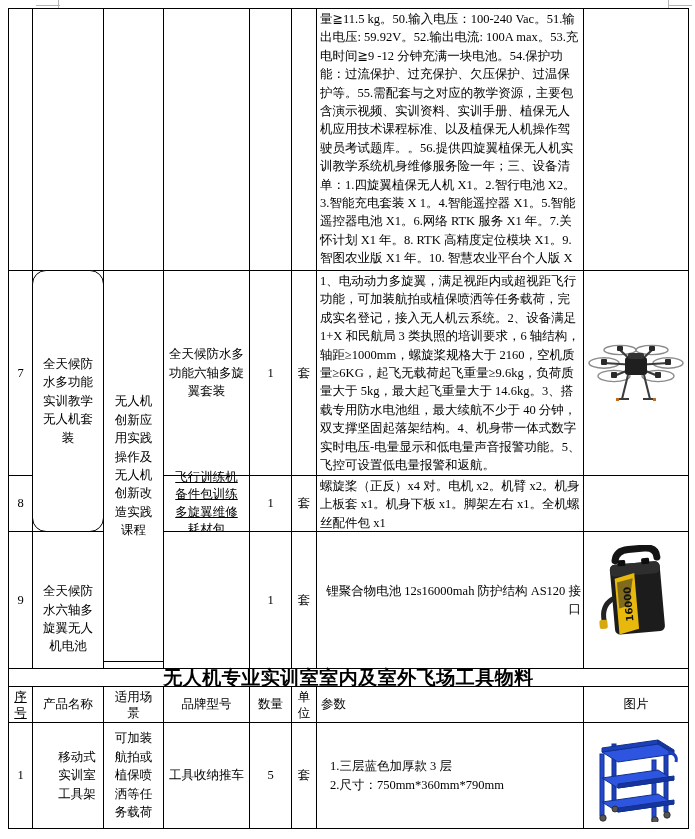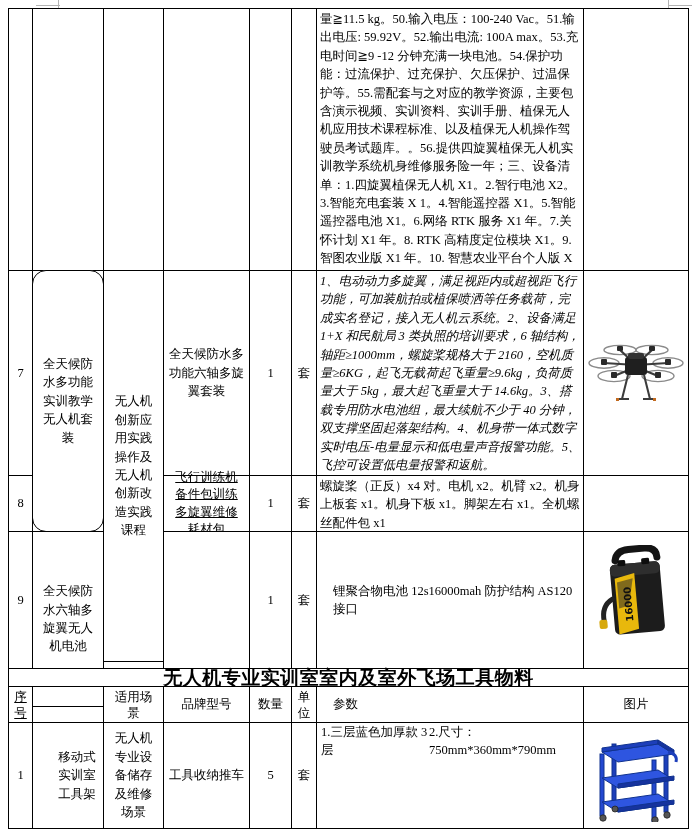--- a/index.html
+++ b/index.html
@@ -6,21 +6,21 @@
   #canvas{
     position:relative;width:695px;height:839px;background:#fff;overflow:hidden;
     font-family:"Liberation Serif","DejaVu Sans",serif;color:#000;
   }
   .cell{
     position:absolute;box-sizing:border-box;border:1px solid #000;
     font-size:12.5px;line-height:18.4px;background:#fff;
   }
   .c-center{display:flex;align-items:center;justify-content:center;text-align:center;}
   .c-top{padding:1px 2px 0 3px;text-align:left;overflow:hidden;}
-  .c-midleft{display:flex;align-items:center;text-align:left;padding:0 2px 0 16px;}
+  .c-midleft{display:flex;align-items:center;text-align:right;padding:0 2px 0 4px;}
   .c-img{display:flex;align-items:center;justify-content:center;}
   .pad-scene{padding:0 8px;}
   .pad-prod{padding:0 5px;}
   .title-row{font-weight:bold;font-size:19px;letter-spacing:0.5px;}
   .hdr{font-size:12.5px;}
   .corner{position:absolute;background:#b3b3b3;}
   svg{display:block;}
 </style>
 </head>
 <body>
@@ -40,21 +40,21 @@
   <div class="cell" style="left:291px;top:8px;width:26px;height:263px;"></div>
   <div class="cell c-top" style="left:316px;top:8px;width:268px;height:263px;">量≧11.5 kg。50.输入电压：100-240 Vac。51.输出电压: 59.92V。52.输出电流: 100A max。53.充电时间≧9 -12 分钟充满一块电池。54.保护功能：过流保护、过充保护、欠压保护、过温保护等。55.需配套与之对应的教学资源，主要包含演示视频、实训资料、实训手册、植保无人机应用技术课程标准、以及植保无人机操作驾驶员考试题库。。56.提供四旋翼植保无人机实训教学系统机身维修服务险一年；三、设备清单：1.四旋翼植保无人机 X1。2.智行电池 X2。3.智能充电套装 X 1。4.智能遥控器 X1。5.智能遥控器电池 X1。6.网络 RTK 服务 X1 年。7.关怀计划 X1 年。8. RTK 高精度定位模块 X1。9.智图农业版 X1 年。10. 智慧农业平台个人版 X 1 年</div>
   <div class="cell" style="left:583px;top:8px;width:106px;height:263px;"></div>
 
   <div class="cell c-center" style="left:8px;top:270px;width:25px;height:206px;">7</div>
   <div class="cell c-center pad-prod" style="left:32px;top:270px;width:72px;height:262px;border-radius:14px;">全天候防水多功能实训教学无人机套装</div>
   <div class="cell c-center pad-scene" style="left:103px;top:270px;width:61px;height:392px;">无人机创新应用实践操作及无人机创新改造实践课程</div>
   <div class="cell c-center pad-prod" style="left:163px;top:270px;width:87px;height:206px;">全天候防水多功能六轴多旋翼套装</div>
   <div class="cell c-center" style="left:249px;top:270px;width:43px;height:206px;">1</div>
   <div class="cell c-center" style="left:291px;top:270px;width:26px;height:206px;">套</div>
-  <div class="cell c-top" style="left:316px;top:270px;width:268px;height:206px;font-style:italic;">1、电动动力多旋翼，满足视距内或超视距飞行功能，可加装航拍或植保喷洒等任务载荷，完成实名登记，接入无人机云系统。2、设备满足 1+X 和民航局 3 类执照的培训要求，6 轴结构，轴距≥1000mm，螺旋桨规格大于 2160，空机质量≥6KG，起飞无载荷起飞重量≥9.6kg，负荷质量大于 5kg，最大起飞重量大于 14.6kg。3、搭载专用防水电池组，最大续航不少于 40 分钟，双支撑坚固起落架结构。4、机身带一体式数字实时电压-电量显示和低电量声音报警功能。5、飞控可设置低电量报警和返航。</div>
+  <div class="cell c-top" style="left:316px;top:270px;width:268px;height:206px;">1、电动动力多旋翼，满足视距内或超视距飞行功能，可加装航拍或植保喷洒等任务载荷，完成实名登记，接入无人机云系统。2、设备满足 1+X 和民航局 3 类执照的培训要求，6 轴结构，轴距≥1000mm，螺旋桨规格大于 2160，空机质量≥6KG，起飞无载荷起飞重量≥9.6kg，负荷质量大于 5kg，最大起飞重量大于 14.6kg。3、搭载专用防水电池组，最大续航不少于 40 分钟，双支撑坚固起落架结构。4、机身带一体式数字实时电压-电量显示和低电量声音报警功能。5、飞控可设置低电量报警和返航。</div>
   <div class="cell c-img" style="left:583px;top:270px;width:106px;height:206px;">
     <svg width="98" height="80" viewBox="0 0 98 80">
       <g stroke="#8a8a8a" stroke-width="1.4" fill="none">
         <ellipse cx="33" cy="17" rx="16" ry="4.6"></ellipse>
         <ellipse cx="65" cy="17" rx="16" ry="4.6"></ellipse>
         <ellipse cx="17" cy="30" rx="15" ry="5.2"></ellipse>
         <ellipse cx="81" cy="30" rx="15" ry="5.2"></ellipse>
         <ellipse cx="27" cy="43" rx="16" ry="5.6"></ellipse>
         <ellipse cx="71" cy="43" rx="16" ry="5.6"></ellipse>
       </g>
@@ -115,34 +115,35 @@
         <text x="39" y="76" font-size="10" font-family="'DejaVu Sans',sans-serif" font-weight="bold" fill="#111" transform="rotate(-90 39 76)">16000</text>
         <path d="M20 52 Q8 58 10 74" fill="none" stroke="#222" stroke-width="5" stroke-linecap="round"></path>
         <rect x="5" y="72" width="8" height="9" rx="2" fill="#d7a90e"></rect>
       </g>
     </svg>
   </div>
 
   <div class="cell c-center title-row" style="left:8px;top:668px;width:681px;height:19px;line-height:16px;">无人机专业实训室室内及室外飞场工具物料</div>
 
   <div class="cell c-center hdr" style="left:8px;top:686px;width:25px;height:37px;line-height:16px;text-decoration:underline;">序号</div>
+  <div class="cell c-center hdr" style="left:32px;top:686px;width:72px;height:37px;">产品名称</div>
   <div class="cell c-center hdr" style="left:103px;top:686px;width:61px;height:37px;line-height:16px;padding:0 6px;">适用场景</div>
   <div class="cell c-center hdr" style="left:163px;top:686px;width:87px;height:37px;">品牌型号</div>
   <div class="cell c-center hdr" style="left:249px;top:686px;width:43px;height:37px;">数量</div>
   <div class="cell c-center hdr" style="left:291px;top:686px;width:26px;height:37px;line-height:16px;">单位</div>
   <div class="cell c-midleft hdr" style="left:316px;top:686px;width:268px;height:37px;">参数</div>
   <div class="cell c-center hdr" style="left:583px;top:686px;width:106px;height:37px;">图片</div>
 
   <div class="cell c-center" style="left:8px;top:722px;width:25px;height:107px;">1</div>
   <div class="cell c-center pad-prod" style="left:32px;top:722px;width:72px;height:107px;padding-left:23px;">移动式实训室工具架</div>
-  <div class="cell c-center pad-scene" style="left:103px;top:722px;width:61px;height:107px;">无人机专业设备储存及维修场景</div>
+  <div class="cell c-center pad-scene" style="left:103px;top:722px;width:61px;height:107px;">可加装航拍或植保喷洒等任务载荷</div>
   <div class="cell c-center" style="left:163px;top:722px;width:87px;height:107px;">工具收纳推车</div>
   <div class="cell c-center" style="left:249px;top:722px;width:43px;height:107px;">5</div>
   <div class="cell c-center" style="left:291px;top:722px;width:26px;height:107px;">套</div>
-  <div class="cell" style="left:316px;top:722px;width:268px;height:107px;display:flex;flex-direction:row;justify-content:center;padding-left:4px;">
+  <div class="cell" style="left:316px;top:722px;width:268px;height:107px;display:flex;flex-direction:column;justify-content:center;padding-left:13px;">
     <div>1.三层蓝色加厚款 3 层</div>
     <div>2.尺寸：750mm*360mm*790mm</div>
   </div>
   <div class="cell c-img" style="left:583px;top:722px;width:106px;height:107px;">
     <svg width="92" height="92" viewBox="0 0 92 92">
       <g stroke="#10328f" stroke-width="1">
 
         <rect x="22" y="14" width="4" height="62" fill="#1d3fbb"></rect>
         <rect x="74" y="20" width="4" height="62" fill="#1d3fbb"></rect>
 

